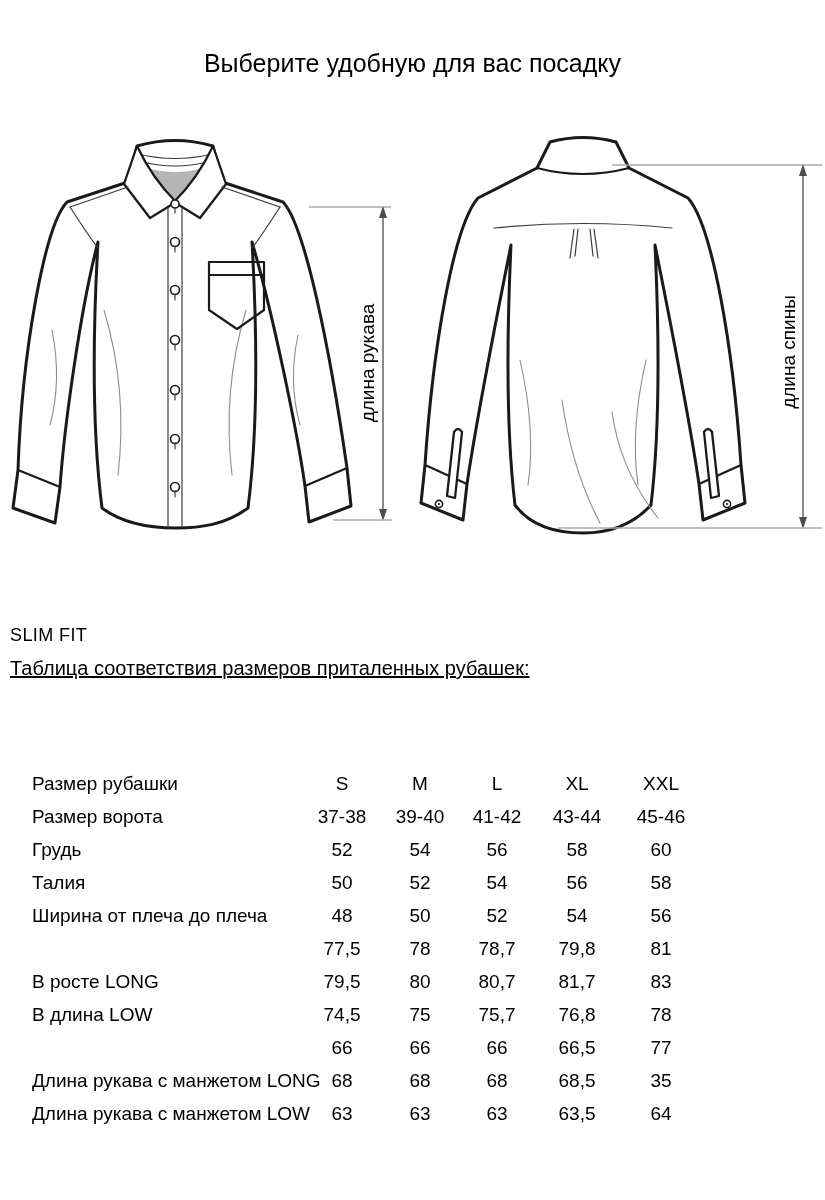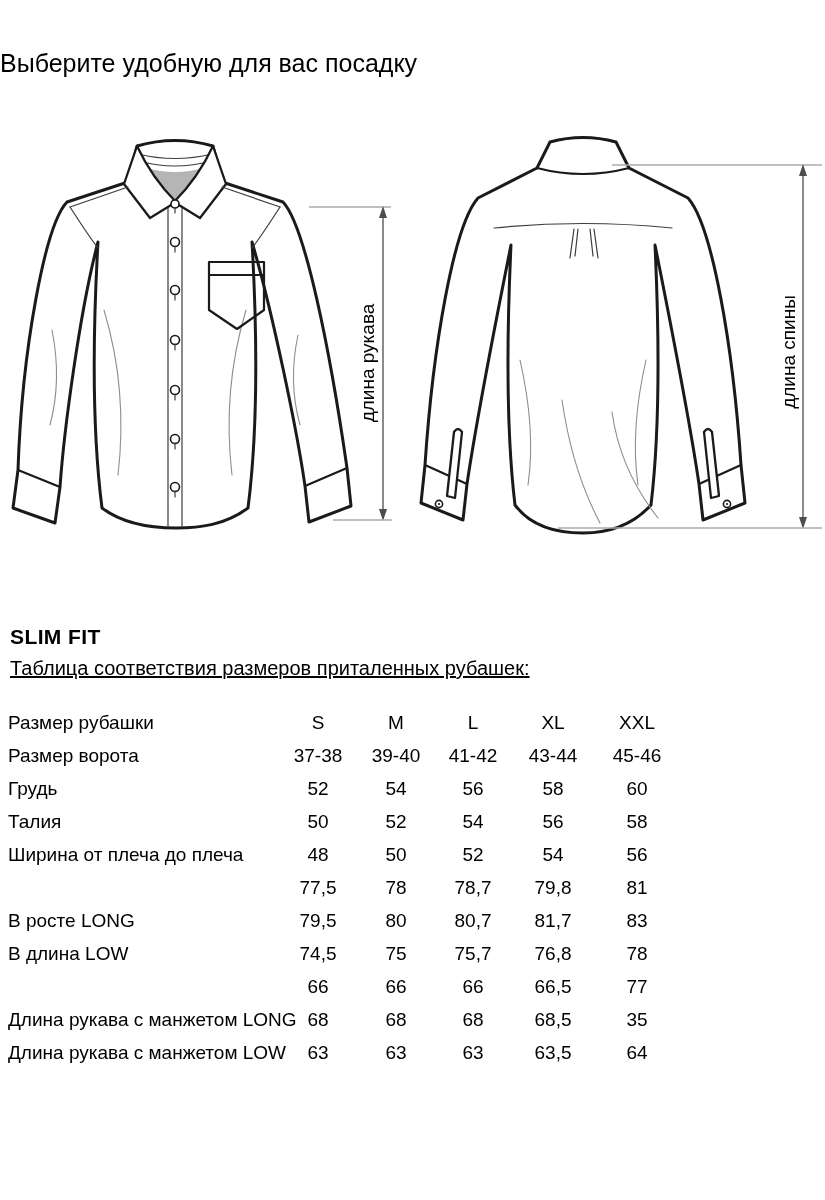--- a/index.html
+++ b/index.html
@@ -5,36 +5,36 @@
   html,body{margin:0;padding:0;background:#fff;}
   body{
     width:825px;height:1200px;position:relative;overflow:hidden;
     font-family:"Liberation Sans", sans-serif;color:#000;
     -webkit-font-smoothing:antialiased;
   }
   .page{position:absolute;inset:0;width:825px;height:1200px;background:#ffffff;}
 
   .title{
     position:absolute;top:49px;left:0;width:825px;
-    font-size:25px;line-height:28px;font-weight:400;
+    text-align:center;font-size:25px;line-height:28px;font-weight:400;
   }
 
   .illustration{position:absolute;top:130px;left:0;width:825px;height:420px;}
   .illustration svg{display:block;width:825px;height:420px;}
 
   .fit-heading{
     position:absolute;top:625px;left:10px;
-    font-size:21px;font-weight:700;letter-spacing:.4px;
+    font-size:18px;font-weight:400;letter-spacing:.4px;
   }
   .caption{
     position:absolute;top:657px;left:10px;
     font-size:20px;font-weight:400;text-decoration:underline;
   }
 
-  .size-table{position:absolute;top:706px;left:0;width:700px;}
+  .size-table{position:absolute;top:767px;left:0;width:700px;padding-left:24px;}
   .trow{position:relative;height:33px;font-size:19px;}
   .trow .lbl{
     position:absolute;left:8px;top:50%;transform:translateY(-50%);
     white-space:nowrap;
   }
   .trow .cell{
     position:absolute;top:50%;transform:translate(-50%,-50%);
     white-space:nowrap;text-align:center;
   }
   .c0{left:318px}.c1{left:396px}.c2{left:473px}.c3{left:553px}.c4{left:637px}

